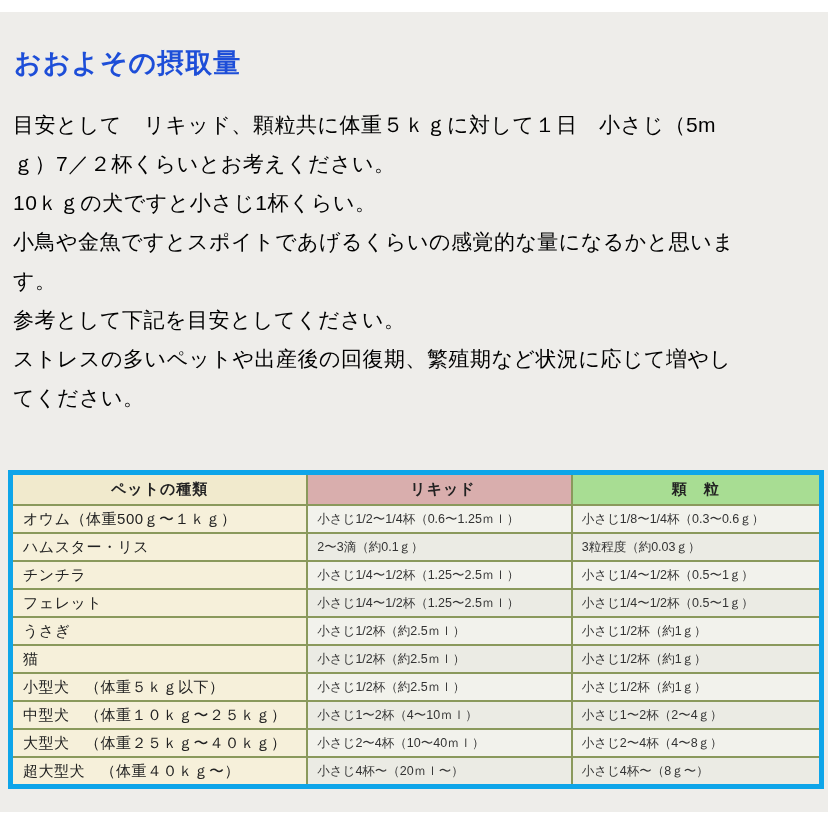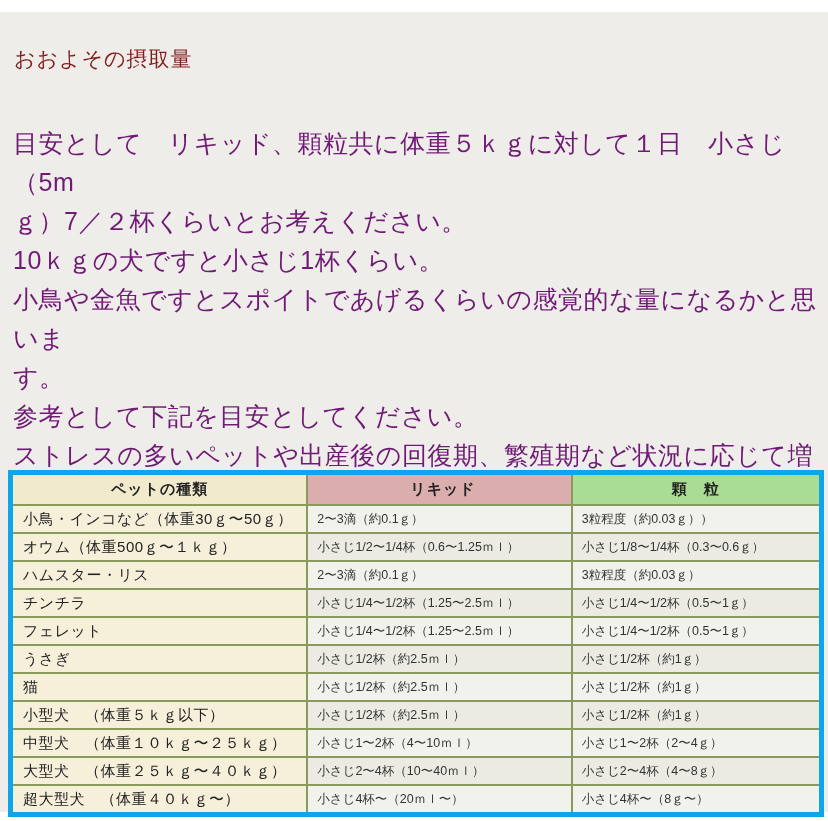--- a/index.html
+++ b/index.html
@@ -21,33 +21,33 @@
     left: 0;
     width: 828px;
     height: 800px;
     background: #eeedea;
   }
   .page-title {
     position: absolute;
     top: 33px;
     left: 14px;
     margin: 0;
-    font-size: 21px;
-    font-weight: normal;
-    color: #7f1d1d;
+    font-size: 27px;
+    font-weight: bold;
+    color: #1d4ed8;
     letter-spacing: 1px;
   }
   .intro {
     position: absolute;
-    top: 112px;
+    top: 93px;
     left: 13px;
     width: 805px;
-    font-size: 25px;
+    font-size: 21px;
     line-height: 39px;
-    color: #701a75;
+    color: #000000;
     letter-spacing: 0.5px;
   }
   .dosage-table {
     position: absolute;
     top: 458px;
     left: 8px;
     width: 816px;
     border-collapse: collapse;
     table-layout: fixed;
     border: 5px solid #0ea5e9;
@@ -98,41 +98,37 @@
     <h1 class="page-title">おおよその摂取量</h1>
 
     <div class="intro">
       <div>目安として　リキッド、顆粒共に体重５ｋｇに対して１日　小さじ（5m</div>
       <div>ｇ）7／２杯くらいとお考えください。</div>
       <div>10ｋｇの犬ですと小さじ1杯くらい。</div>
       <div>小鳥や金魚ですとスポイトであげるくらいの感覚的な量になるかと思いま</div>
       <div>す。</div>
       <div>参考として下記を目安としてください。</div>
       <div>ストレスの多いペットや出産後の回復期、繁殖期など状況に応じて増やし</div>
+      <div>てください。</div>
     </div>
 
     <table class="dosage-table">
       <colgroup>
         <col class="c-pet">
           <col class="c-liq">
           <col class="c-gra">
       </colgroup>
       <thead>
         <tr>
           <th class="th-pet">ペットの種類</th>
           <th class="th-liquid">リキッド</th>
           <th class="th-granule">顆　粒</th>
         </tr>
       </thead>
       <tbody>
-        <tr>
-          <td class="pet-cell">小鳥・インコなど（体重30ｇ〜50ｇ）</td>
-          <td class="val-cell">2〜3滴（約0.1ｇ）</td>
-          <td class="val-cell">3粒程度（約0.03ｇ））</td>
-        </tr>
         <tr>
           <td class="pet-cell">オウム（体重500ｇ〜１ｋｇ）</td>
           <td class="val-cell">小さじ1/2〜1/4杯（0.6〜1.25ｍｌ）</td>
           <td class="val-cell">小さじ1/8〜1/4杯（0.3〜0.6ｇ）</td>
         </tr>
         <tr>
           <td class="pet-cell">ハムスター・リス</td>
           <td class="val-cell">2〜3滴（約0.1ｇ）</td>
           <td class="val-cell">3粒程度（約0.03ｇ）</td>
         </tr>

